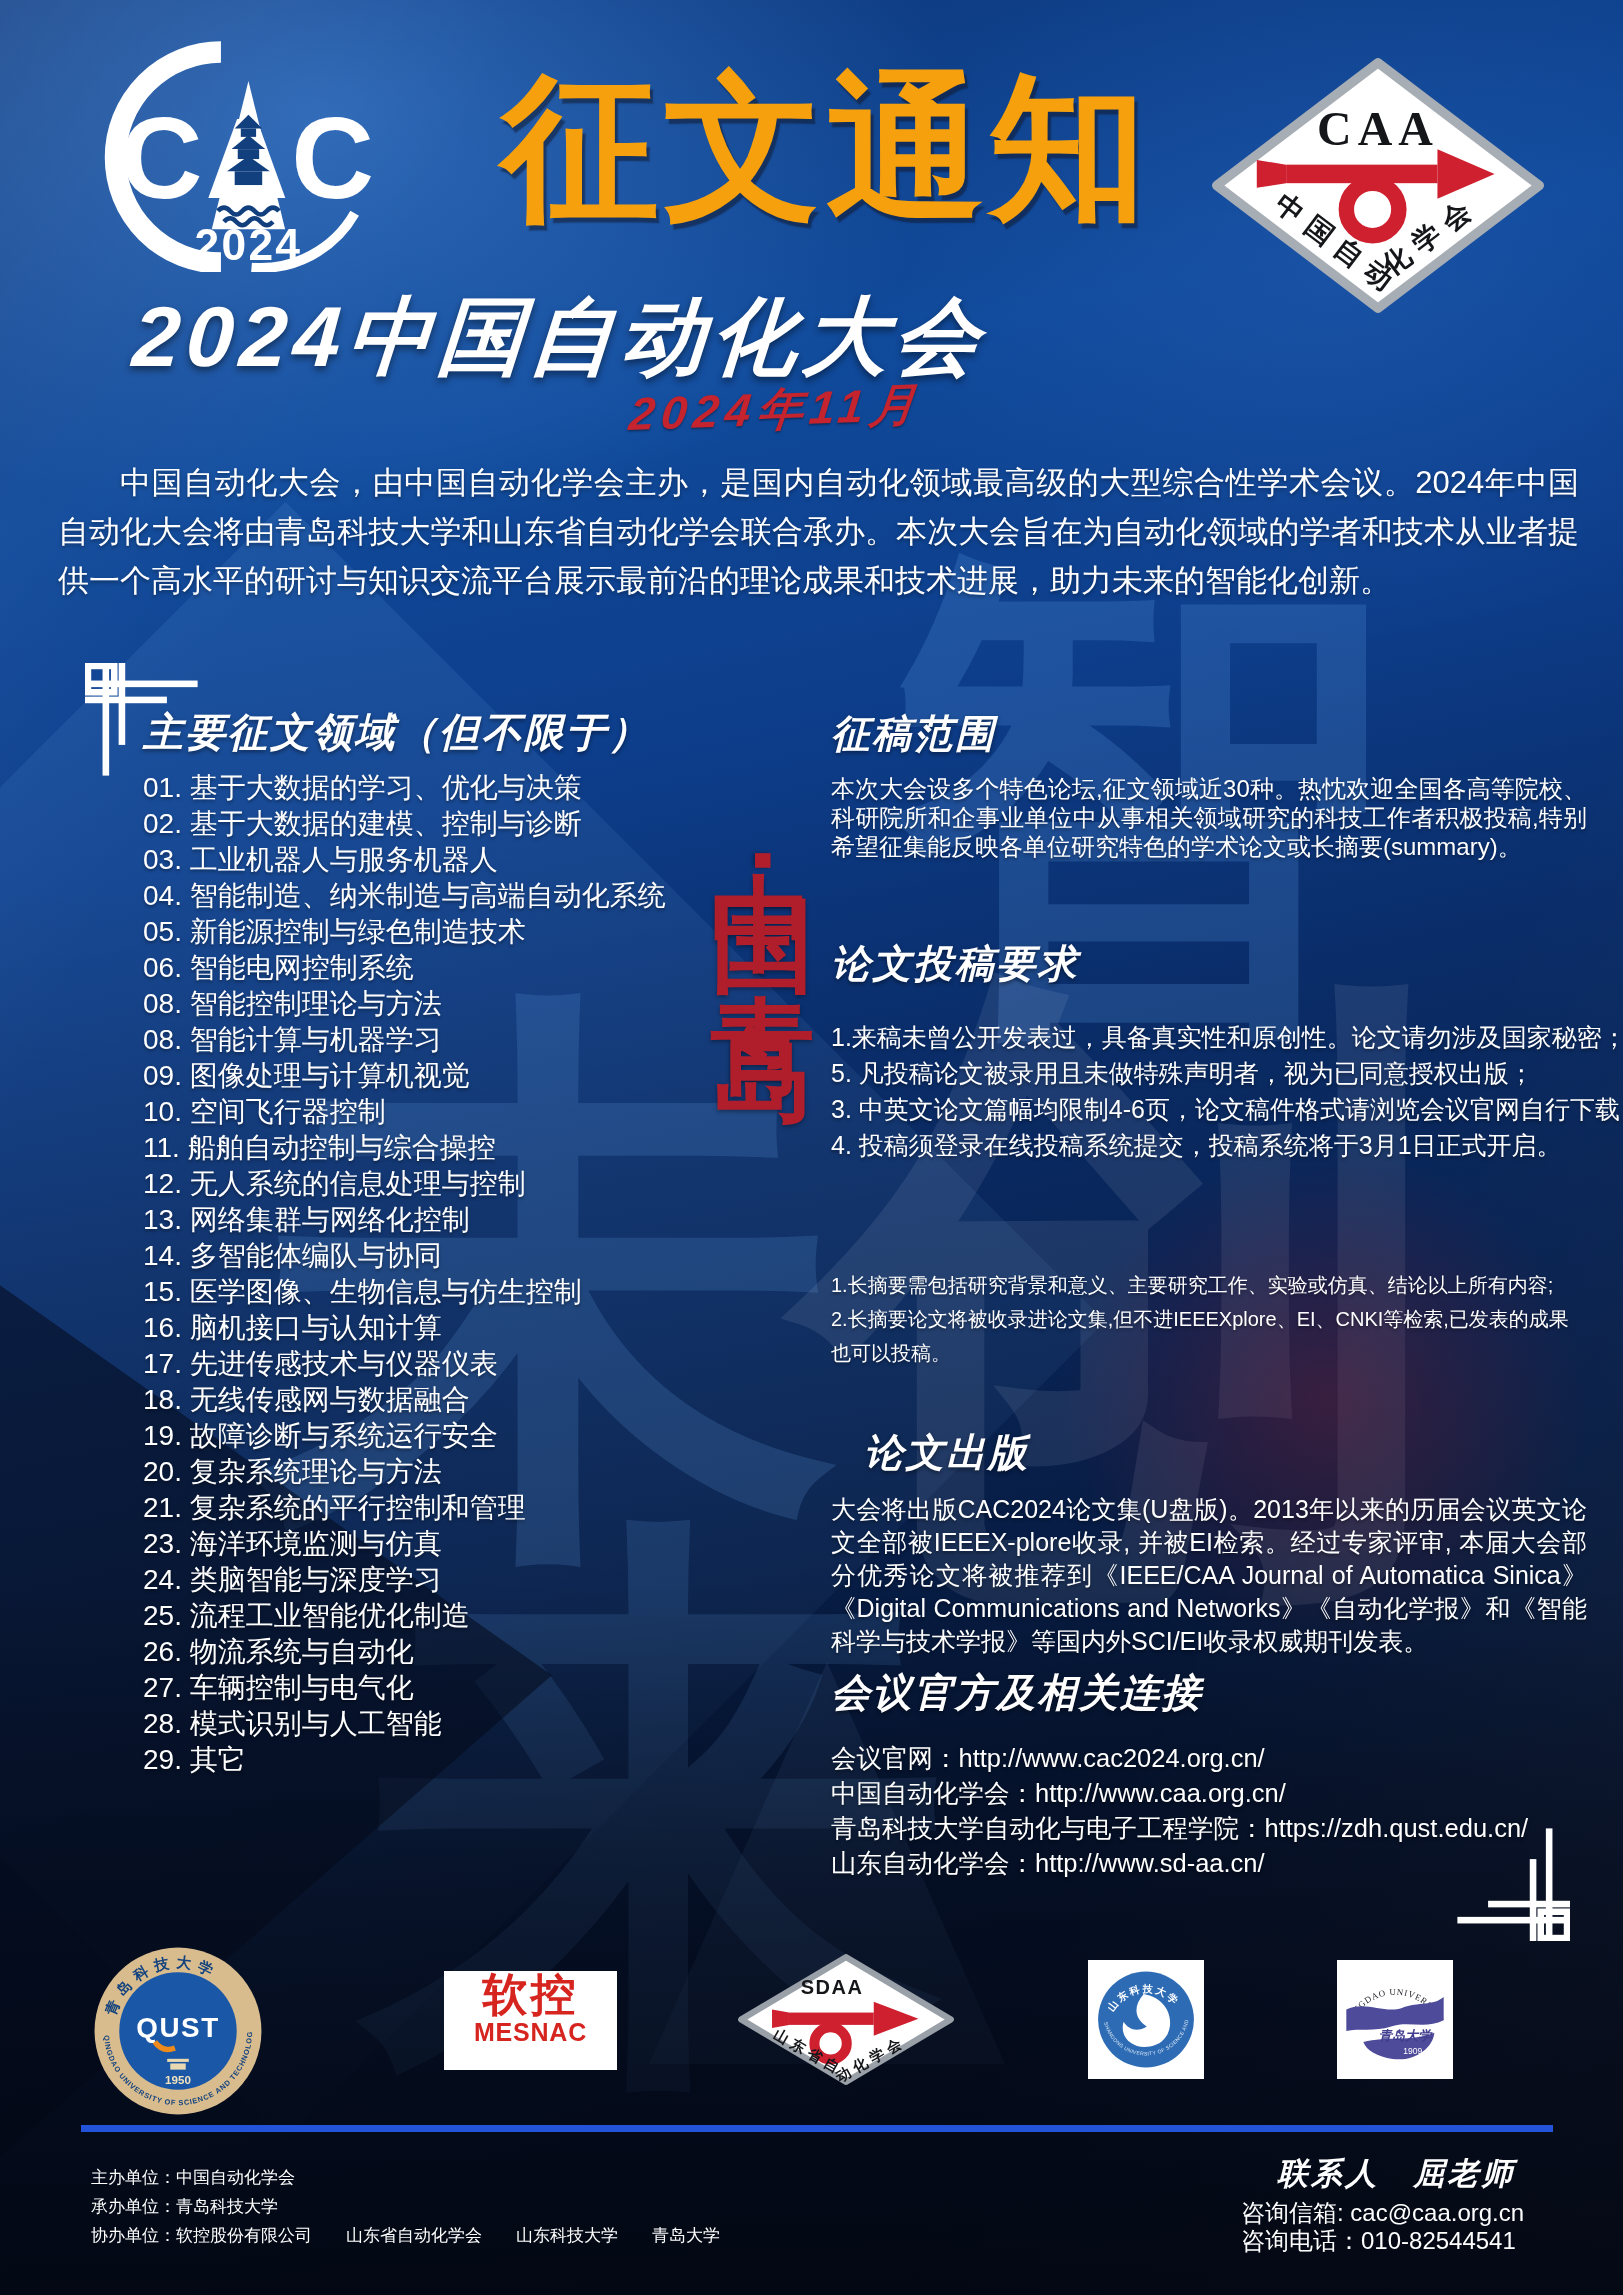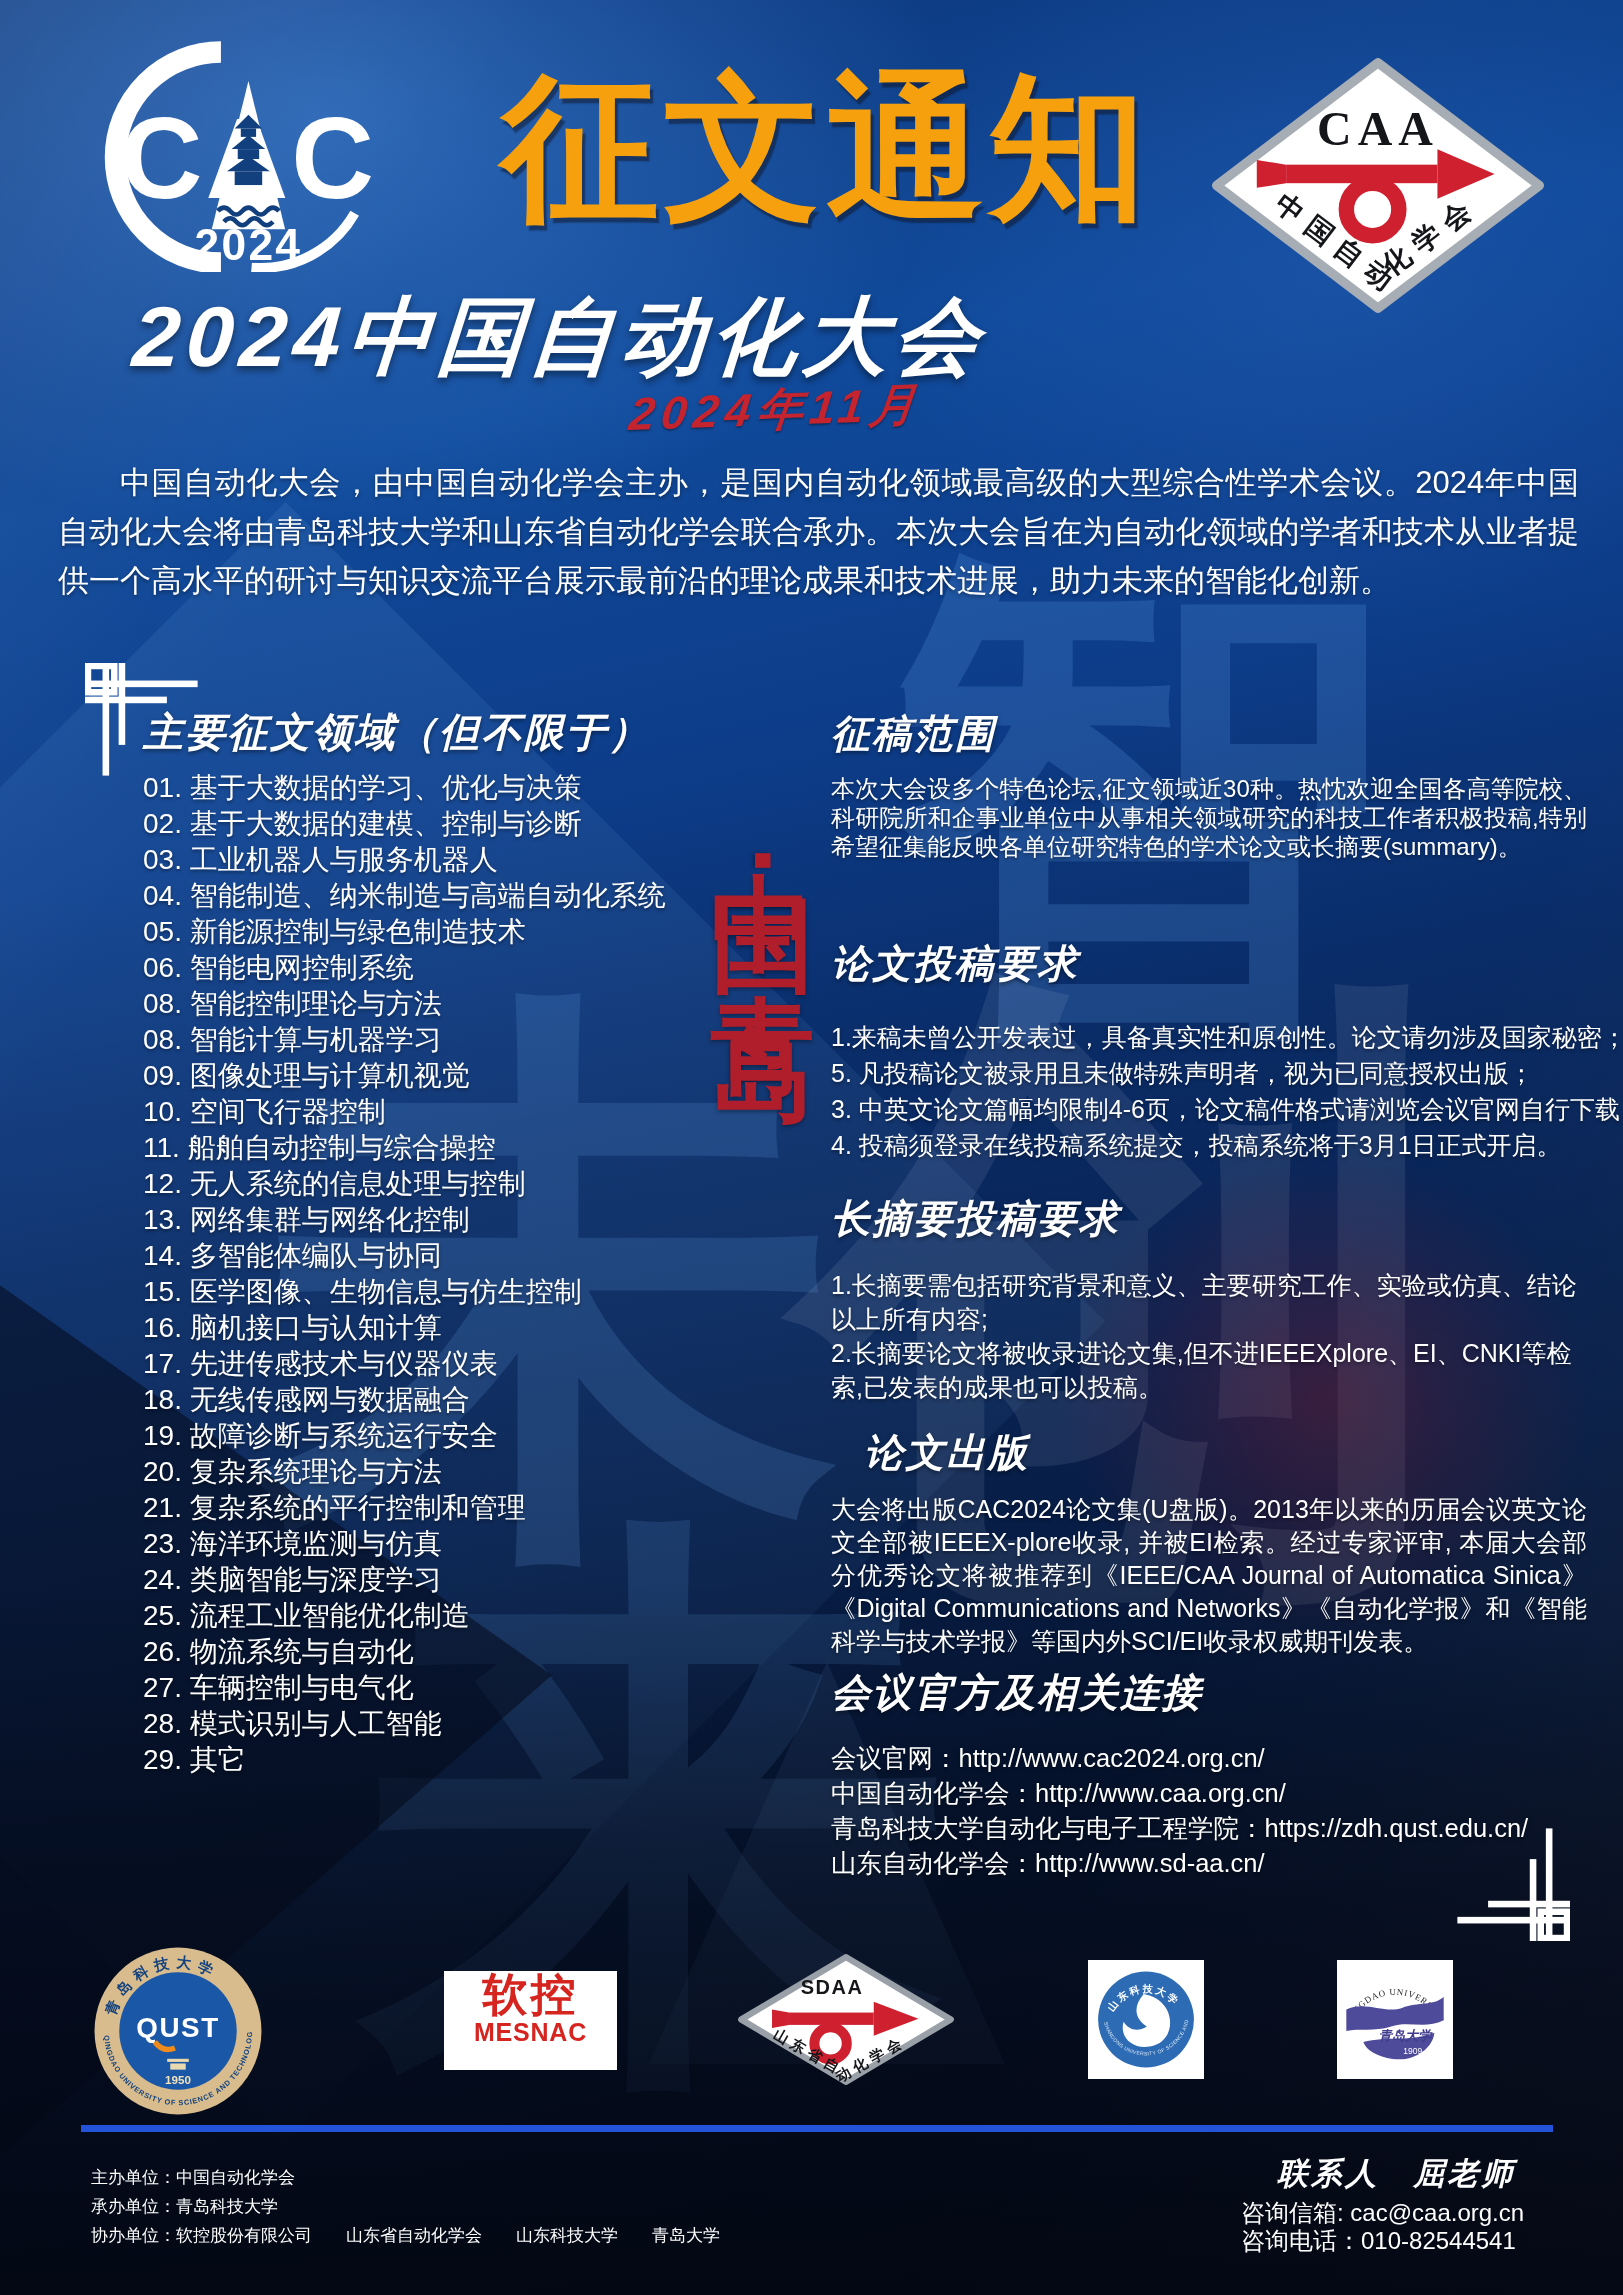--- a/index.html
+++ b/index.html
@@ -48,21 +48,21 @@
   .city-vertical{position:absolute;left:694px;top:788px;height:719px;writing-mode:vertical-rl;
     font-size:104px;letter-spacing:29px;font-weight:800;color:#B01E2B;text-shadow:0 2.3px 4.6px rgba(0,0,0,.35);}
 
   .s-scope-h{left:831px;top:707px;}
   .s-scope-b{position:absolute;left:831px;top:774px;width:756px;font-size:24px;line-height:29px;color:#fff;
     text-align:justify;text-shadow:0 1.5px 3.1px rgba(0,0,0,.4);}
   .s-paper-h{left:831px;top:937px;}
   .s-paper-b{position:absolute;left:831px;top:1019px;width:765px;font-size:25px;line-height:36px;color:#fff;
     white-space:nowrap;text-shadow:0 1.5px 3.1px rgba(0,0,0,.4);}
   .s-abs-h{left:831px;top:1192px;}
-  .s-abs-b{position:absolute;left:831px;top:1268px;width:756px;font-size:25px;line-height:34px;color:#fff;
+  .s-abs-b{position:absolute;left:831px;top:1268px;width:756px;font-size:20px;line-height:34px;color:#fff;
     text-shadow:0 1.5px 3.1px rgba(0,0,0,.4);}
   .s-pub-h{left:831px;top:1426px;margin-left:33px;}
   .s-pub-b{position:absolute;left:831px;top:1493px;width:756px;font-size:25px;line-height:33px;color:#fff;
     text-align:justify;text-shadow:0 1.5px 3.1px rgba(0,0,0,.4);}
   .s-links-h{left:831px;top:1666px;}
   .links{position:absolute;left:831px;top:1741px;width:756px;font-size:25.5px;line-height:35px;color:#fff;
     white-space:nowrap;text-shadow:0 1.5px 3.1px rgba(0,0,0,.4);}
 
   .sponsor{position:absolute;}
   .qust{left:93px;top:1946px;width:170px;height:170px;}
@@ -189,21 +189,20 @@
   <div class="s-scope-b">本次大会设多个特色论坛,征文领域近30种。热忱欢迎全国各高等院校、科研院所和企事业单位中从事相关领域研究的科技工作者积极投稿,特别希望征集能反映各单位研究特色的学术论文或长摘要(summary)。</div>
 
   <div class="h-italic s-paper-h">论文投稿要求</div>
   <div class="s-paper-b">
     <div>1.来稿未曾公开发表过，具备真实性和原创性。论文请勿涉及国家秘密；</div>
     <div>5. 凡投稿论文被录用且未做特殊声明者，视为已同意授权出版；</div>
     <div>3. 中英文论文篇幅均限制4-6页，论文稿件格式请浏览会议官网自行下载；</div>
     <div>4. 投稿须登录在线投稿系统提交，投稿系统将于3月1日正式开启。</div>
   </div>
 
-  <div class="h-italic s-abs-h">长摘要投稿要求</div>
   <div class="s-abs-b">
     <div>1.长摘要需包括研究背景和意义、主要研究工作、实验或仿真、结论以上所有内容;</div>
     <div>2.长摘要论文将被收录进论文集,但不进IEEEXplore、EI、CNKI等检索,已发表的成果也可以投稿。</div>
   </div>
 
   <div class="h-italic s-pub-h">论文出版</div>
   <div class="s-pub-b">大会将出版CAC2024论文集(U盘版)。2013年以来的历届会议英文论文全部被IEEEX-plore收录, 并被EI检索。经过专家评审, 本届大会部分优秀论文将被推荐到《IEEE/CAA Journal of Automatica Sinica》《Digital Communications and Networks》《自动化学报》和《智能科学与技术学报》等国内外SCI/EI收录权威期刊发表。</div>
 
   <div class="h-italic s-links-h">会议官方及相关连接</div>
   <div class="links">

